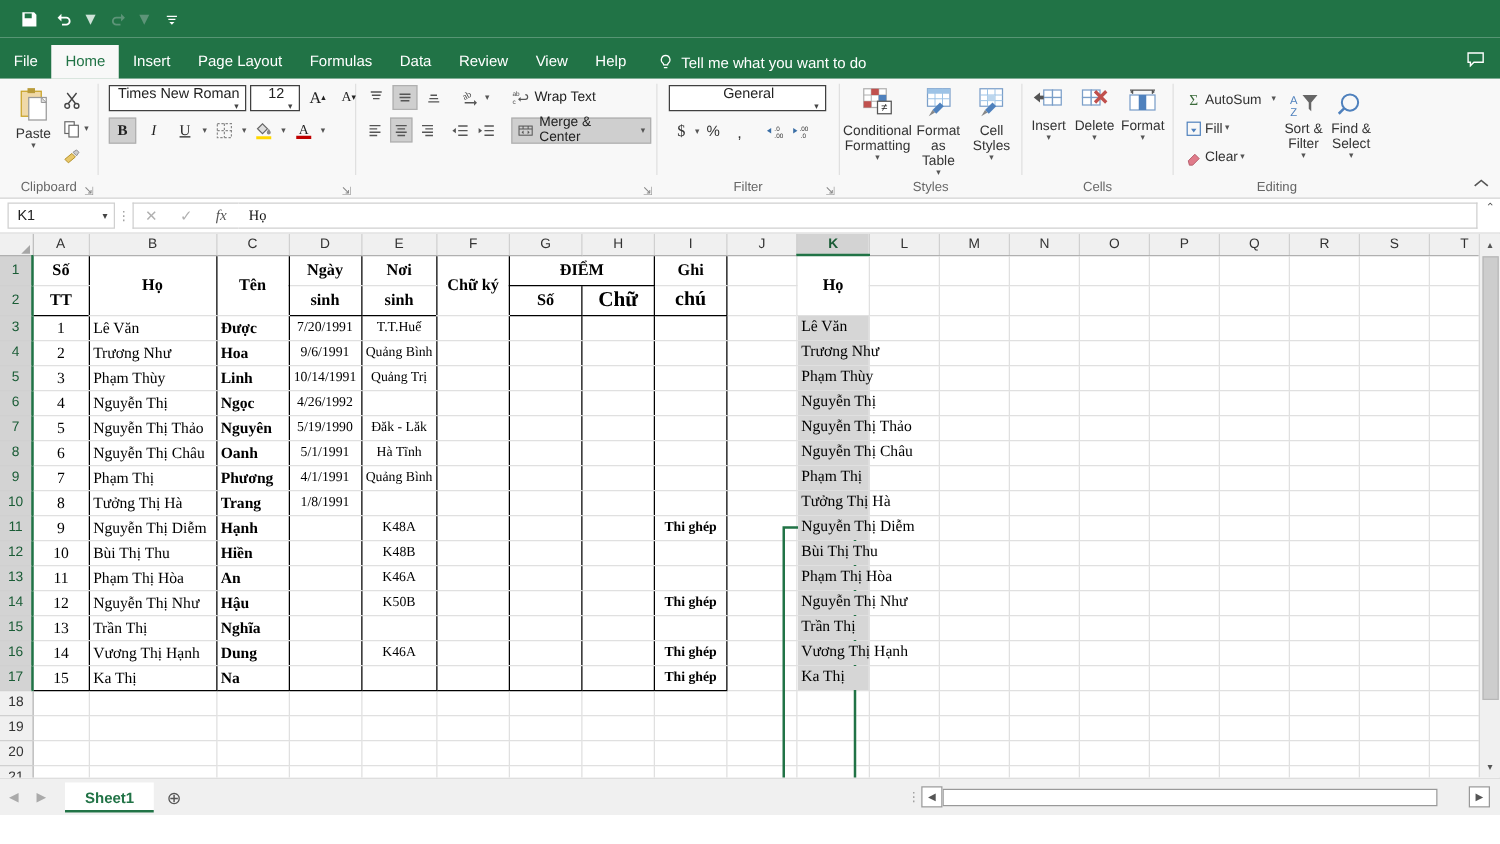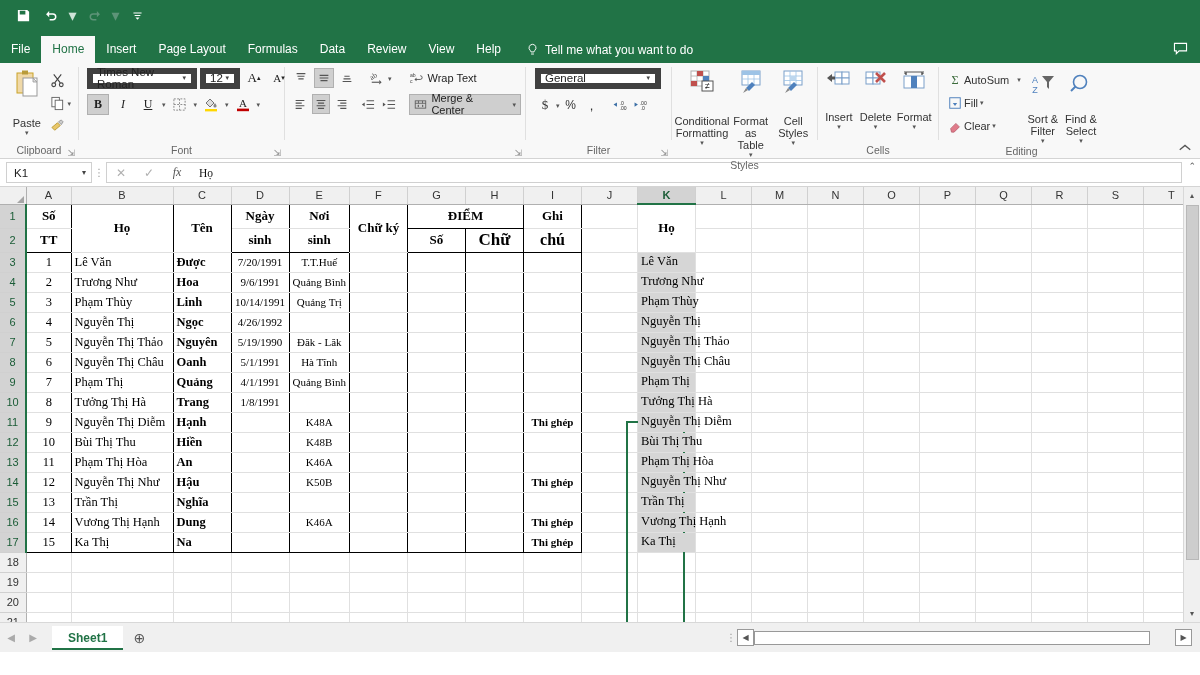--- a/index.html
+++ b/index.html
@@ -58,28 +58,28 @@
     height: 16px; font-size: 10.5px; color: #666; text-align: center; line-height: 14px;
     position: relative;
   }
   .rgroup-sep { width: 1px; background: #e0e0e0; margin: 4px 0 18px 0; }
   .dlg-launch { position: absolute; right: 3px; bottom: 1px; color: #888; font-size: 9px; }
   .bigbtn {
     display: flex; flex-direction: column; align-items: center; justify-content: flex-start;
     width: 56px; padding-top: 2px; font-size: 11px; color: #333; text-align: center;
     line-height: 12px;
   }
-  .bigbtn .lbl { margin-top: 18px; }
+  .bigbtn .lbl { margin-top: 2px; }
   .smallrow { display: flex; align-items: center; gap: 3px; height: 22px; }
   .sbtn { display: flex; align-items: center; gap: 2px; font-size: 11px; color: #333; padding: 1px 3px; height: 21px; }
   .caret { font-size: 7px; color: #555; line-height: 1; }
   
   .fontbox, .sizebox, .numfmt {
-    border: 6px solid #404040; background: #fff; height: 21px; display: flex; align-items: center;
-    font-size: 11.5px; color: #222; padding: 0 2px 0 4px; position: relative;
+    border: 1px solid #404040; background: #fff; height: 21px; display: flex; align-items: center;
+    font-size: 11.5px; color: #222; padding: 0 2px 0 4px; position: relative; flex-direction: column;
   }
   .fontbox { width: 110px; }
   .sizebox { width: 40px; }
   .numfmt { width: 126px; }
   .fldcaret { margin-left: auto; font-size: 7px; color: #444; padding-right: 3px; }
   .tgl {
     width: 22px; height: 21px; display: flex; align-items: center; justify-content: center;
     font-size: 12px; color: #222;
   }
   .tgl.on { background: #cfcfcf; border: 1px solid #b0b0b0; }
@@ -306,21 +306,20 @@
         <span class="caret">▾</span>
         <div class="tgl">
           <svg width="16" height="16" viewBox="0 0 16 16">
               <text x="8" y="11" text-anchor="middle" font-size="11" font-family="Liberation Serif, serif" fill="#222">A</text>
               <rect x="2" y="12.6" width="12" height="2.6" fill="#c00000"></rect>
             </svg>
         </div>
         <span class="caret">▾</span>
       </div>
     </div>
-    <div class="rgroup-label">Font</div>
     <div class="dlg-launch">⇲</div>
   </div>
   <div class="rgroup-sep"></div>
 
   <div class="rgroup" style="width:240px">
     <div class="rgroup-body" style="flex-direction:column;gap:4px;padding-left:6px">
       <div class="smallrow">
         <div class="albtn">
             <svg width="14" height="14" viewBox="0 0 16 16">
               <path stroke="#555" stroke-width="1.3" d="M3 3h10M4 6h8M5 9h6"></path>
@@ -829,21 +828,21 @@
           <td class="cell "></td>
           <td class="cell "></td>
           <td class="cell "></td>
           <td class="cell "></td>
           <td class="cell "></td>
         </tr>
         <tr style="height:20px">
           <td class="rowhead sel">9</td>
           <td class="cell ctr bl br">7</td>
           <td class="cell br">Phạm Thị</td>
-          <td class="cell bold br">Quảng</td>
+          <td class="cell bold br">Phương</td>
           <td class="cell ctr br" style="font-size:11px">4/1/1991</td>
           <td class="cell ctr br" style="font-size:11px">Quảng Bình</td>
           <td class="cell br"></td>
           <td class="cell br"></td>
           <td class="cell br"></td>
           <td class="cell ctr bold br" style="font-size:11px"></td>
           <td class="cell"></td>
           <td class="cell sel-fill" style="position:relative;z-index:2">
             <span style="position:absolute;left:3px;top:1px;white-space:nowrap;background:transparent">Phạm Thị</span>
           </td>

